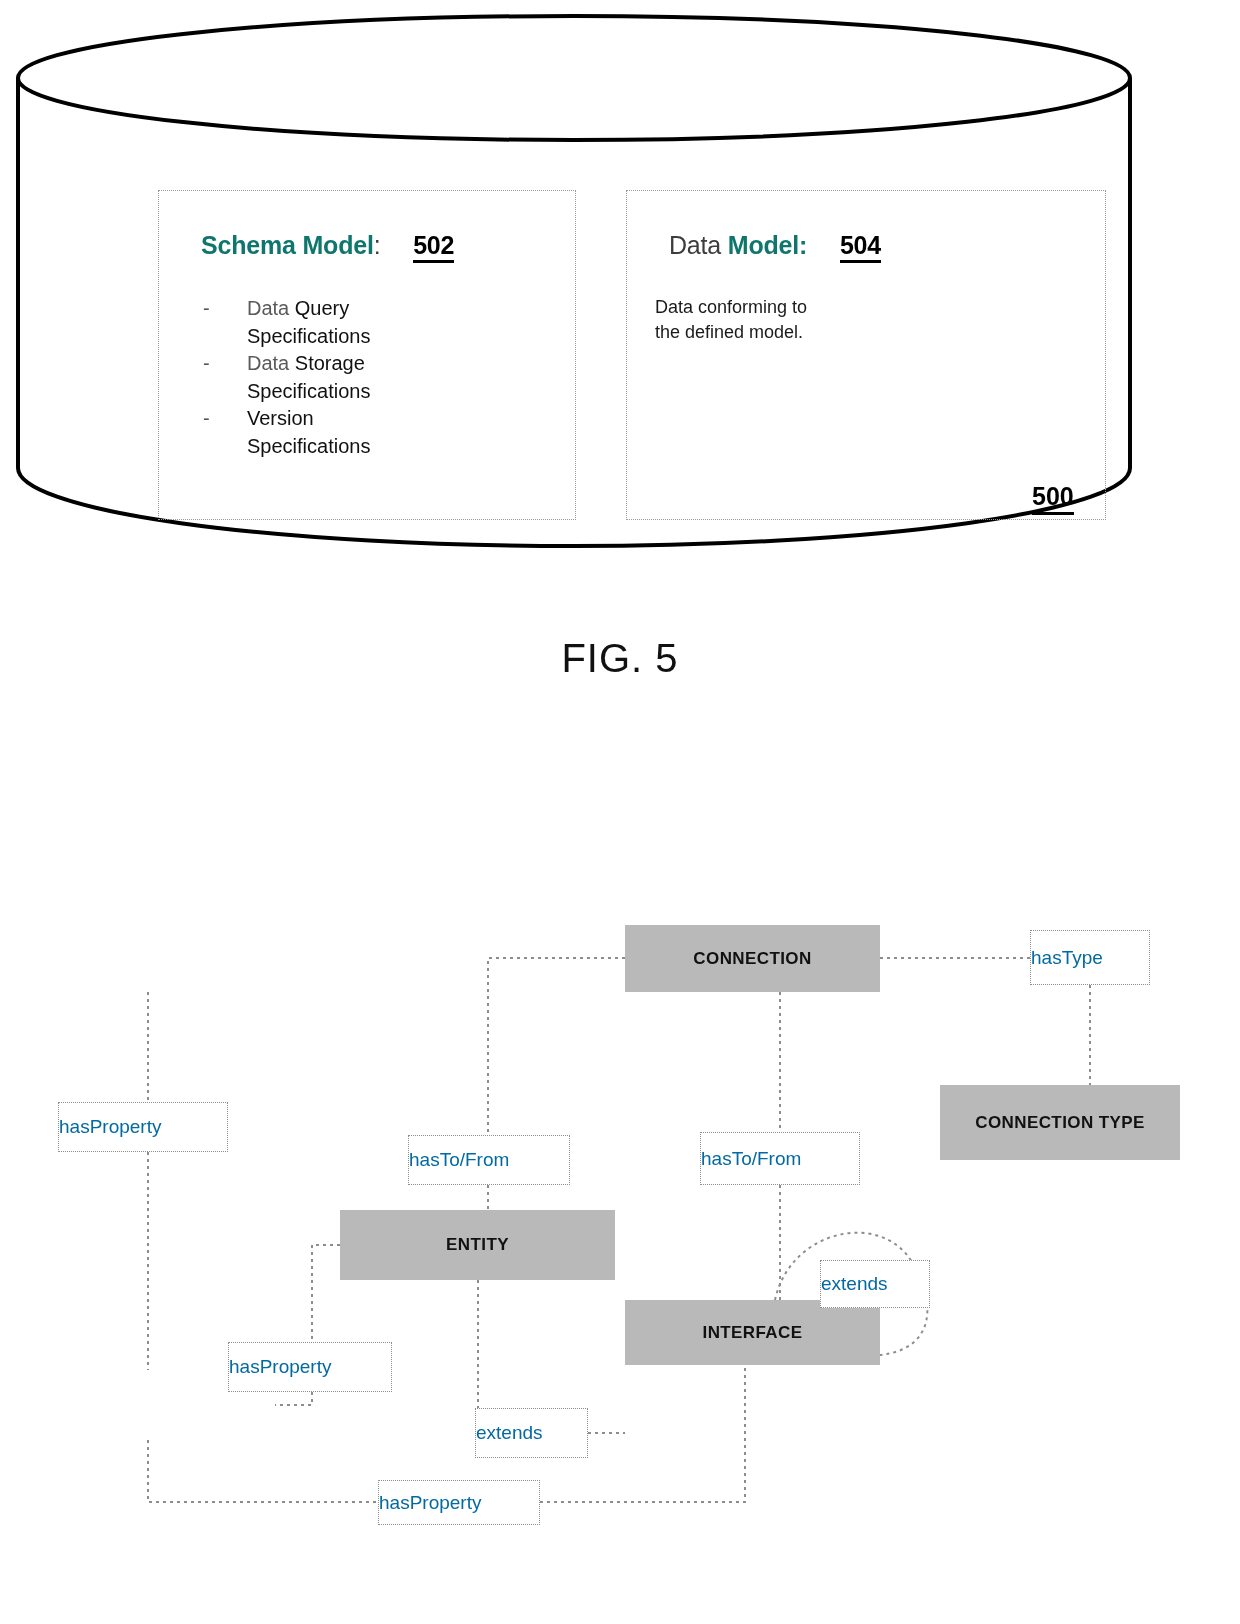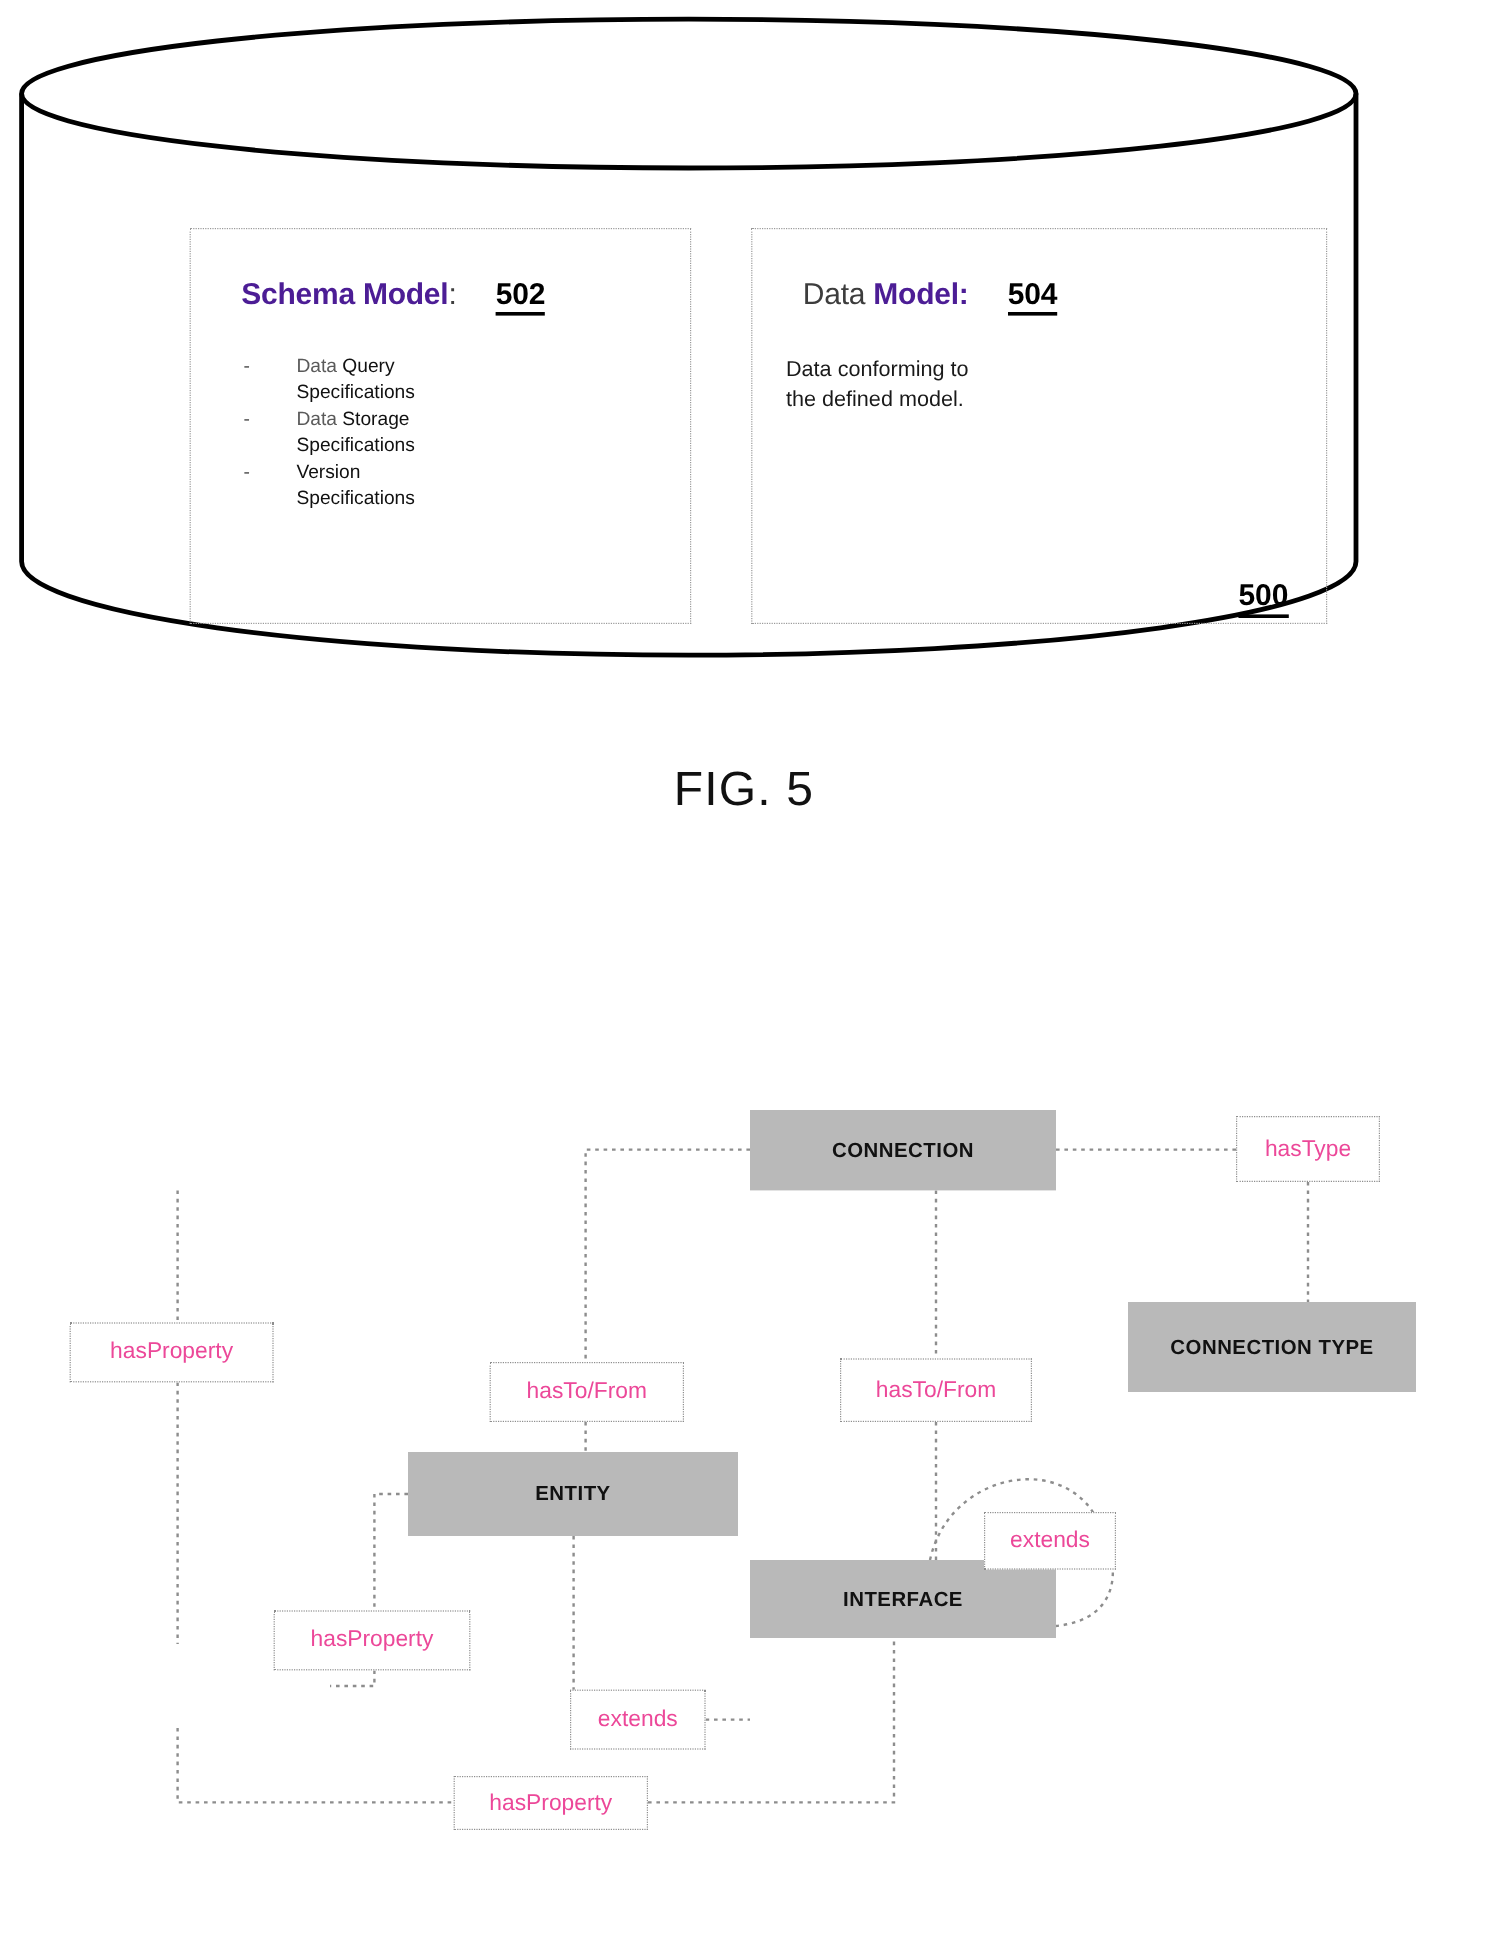--- a/index.html
+++ b/index.html
@@ -52,38 +52,38 @@
 
   .panel-heading {
     position: absolute;
     left: 42px;
     top: 40px;
     font-size: 25px;
     white-space: nowrap;
     letter-spacing: -0.2px;
   }
   .hd-soft { font-weight: 400; color: #3d3d3d; }
-  .hd-bold { font-weight: 700; color: #4c1d95; }
+  .hd-bold { font-weight: 700; color: #0f766e; }
   .ref-num {
     font-weight: 700;
     font-size: 25px;
     color: #000;
     border-bottom: 3px solid #000;
     padding-bottom: 1px;
     margin-left: 26px;
   }
 
   .spec-list {
     position: absolute;
     left: 40px;
     top: 104px;
     margin: 0;
     padding: 0;
     list-style: none;
-    font-size: 16px;
+    font-size: 20px;
     line-height: 1.38;
   }
   .spec-list li {
     position: relative;
     padding-left: 48px;
     color: #111;
   }
   .spec-list li::before {
     content: "-";
     position: absolute;
@@ -149,24 +149,24 @@
     letter-spacing: 0.4px;
     color: #111;
     box-sizing: border-box;
   }
   .edge-label {
     position: absolute;
     background: #ffffff;
     border: 1px dotted #8d8d8d;
     display: flex;
     align-items: center;
-    justify-content: center;
+    justify-content: flex-start;
     font-size: 19px;
     font-weight: 400;
-    color: #ec4899;
+    color: #0369a1;
     box-sizing: border-box;
     white-space: nowrap;
   }
 </style>
 </head>
 <body>
 
 <div id="fig5">
 
   <svg id="fig5-svg" width="1240" height="620" viewBox="0 0 1240 620">

